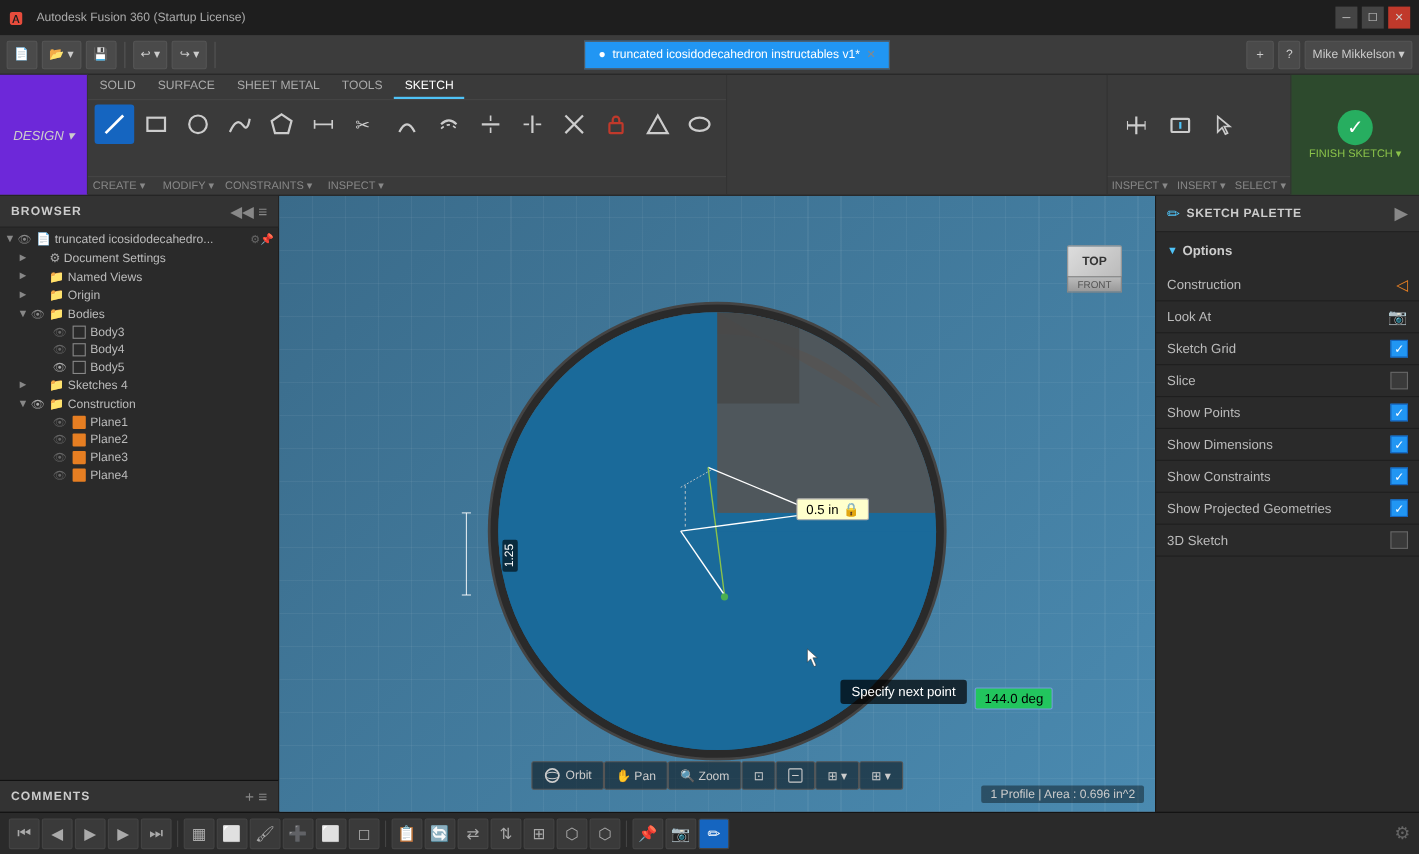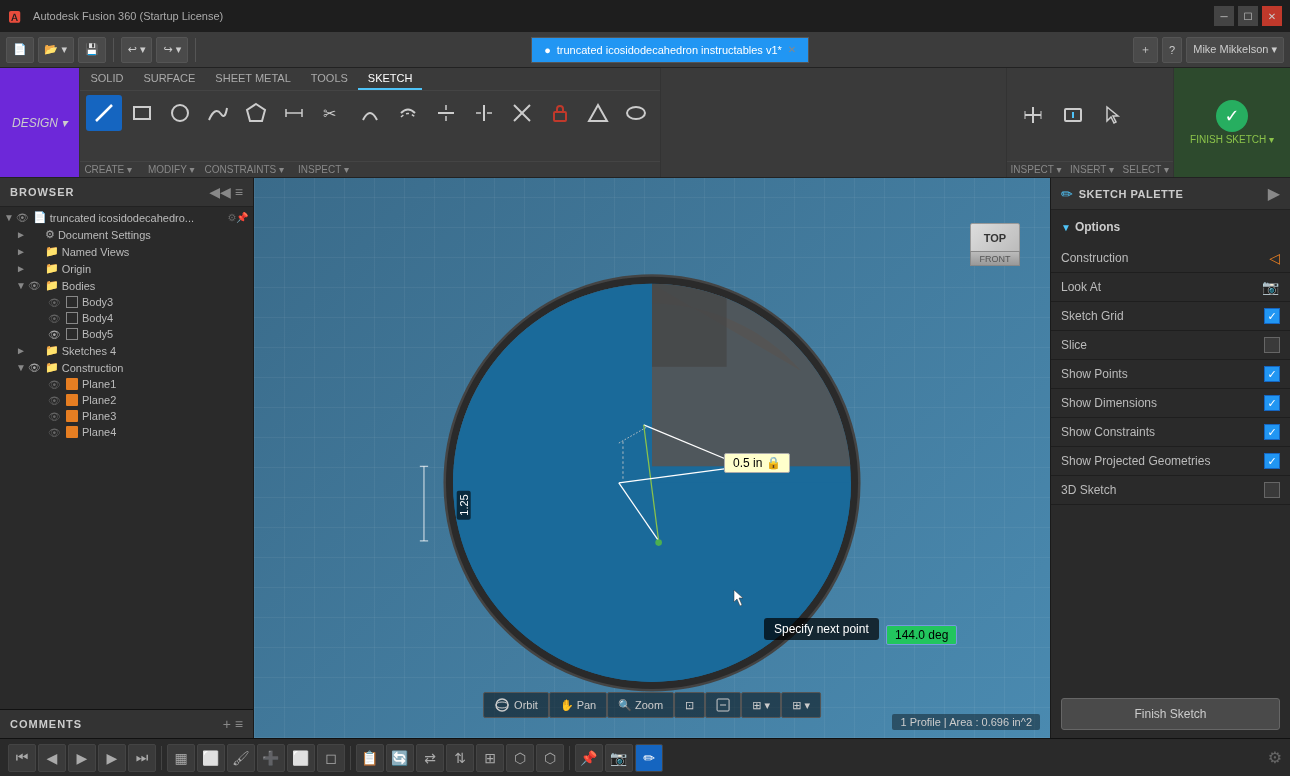--- a/index.html
+++ b/index.html
@@ -594,21 +594,20 @@
 
     <div class="palette-row">
       <span class="palette-row-label">3D Sketch</span>
       <div class="palette-row-control">
         <div class="checkbox"></div>
       </div>
     </div>
 
     <div style="flex:1;"></div>
 
-    <button class="finish-btn">Finish Sketch</button>
   </div>
 </div>
 
 <div id="bottom-toolbar">
   <button class="bottom-btn">⏮</button>
   <button class="bottom-btn">◀</button>
   <button class="bottom-btn">▶</button>
   <button class="bottom-btn">▶</button>
   <button class="bottom-btn">⏭</button>
   <div class="bottom-divider"></div>

